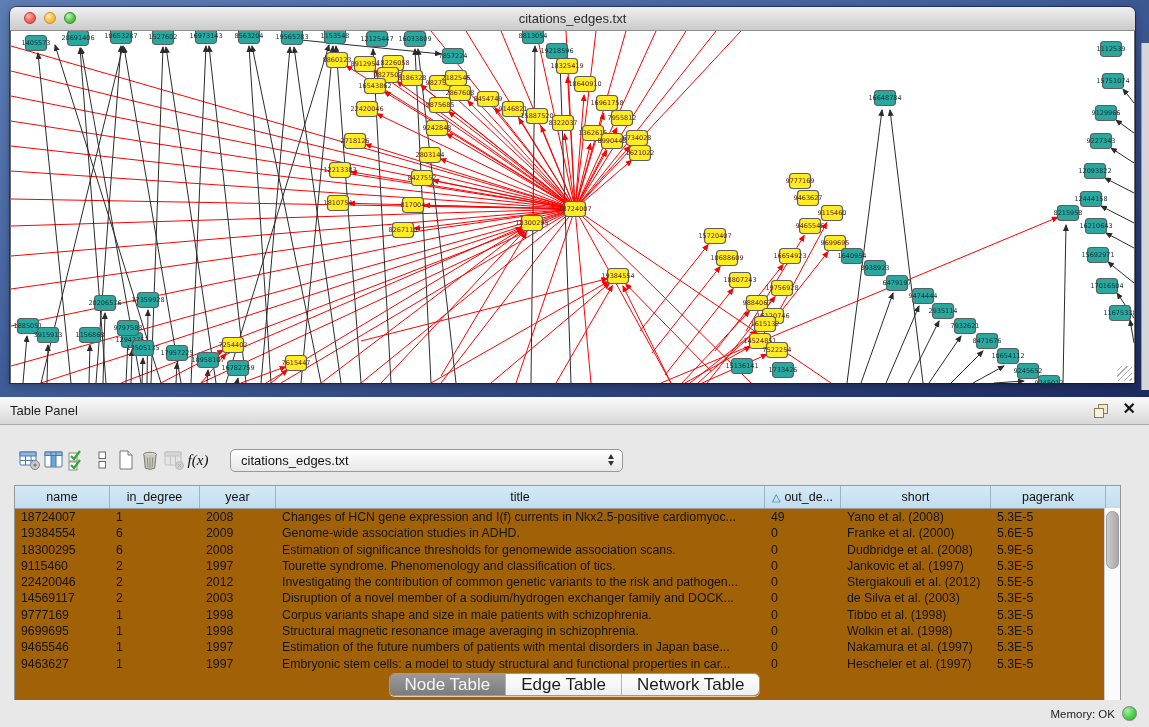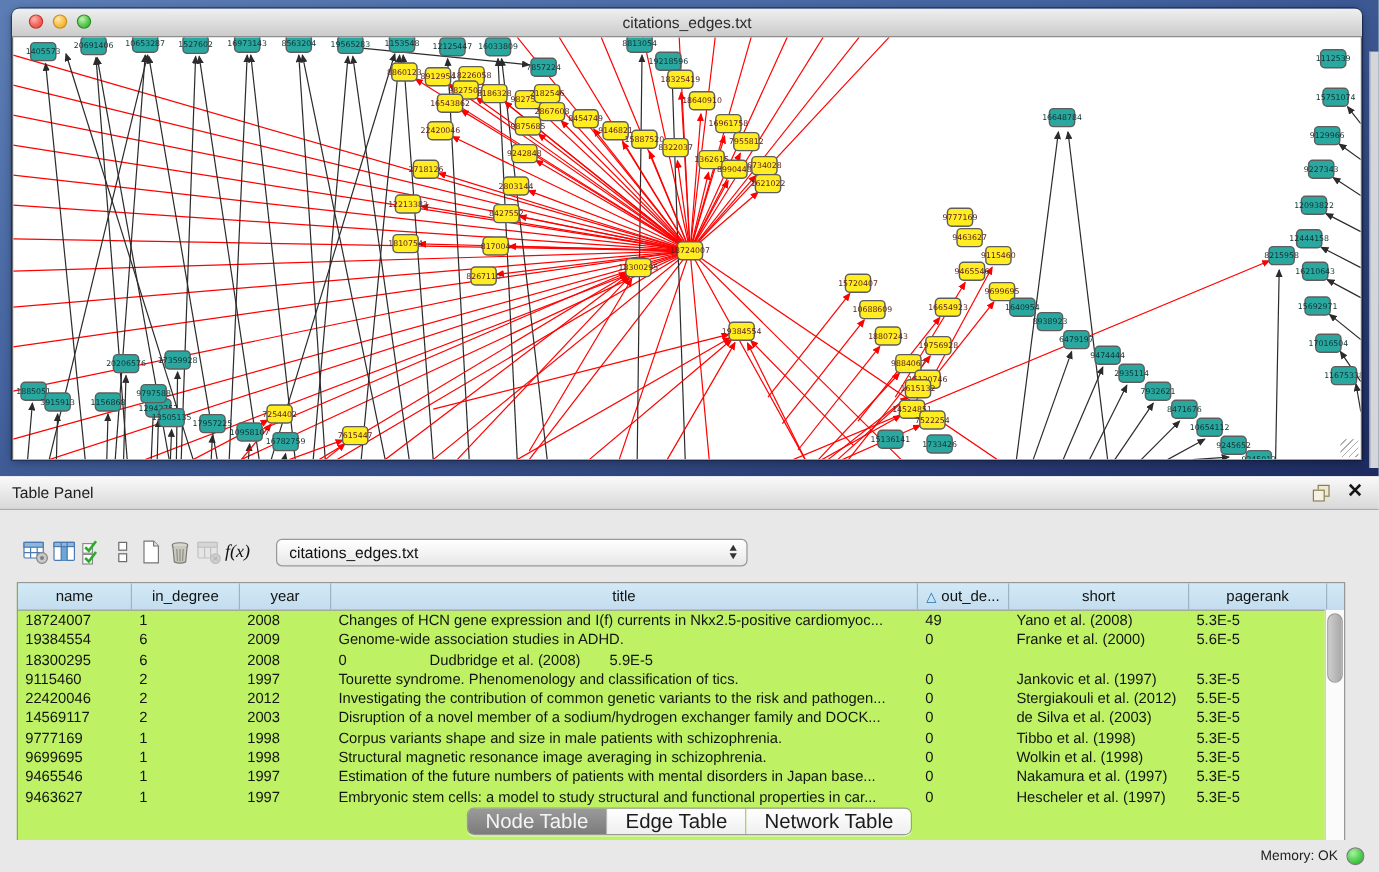--- a/index.html
+++ b/index.html
@@ -43,21 +43,21 @@
   .fx{font-family:"Liberation Serif",serif;font-style:italic;font-size:15px;color:#111;}
   .combo{position:relative;margin-left:20px;width:393px;height:23px;border:1px solid #989898;border-radius:5px;
          background:linear-gradient(#ffffff,#e7e7e7);box-sizing:border-box;font-size:13px;color:#111;
          line-height:21px;padding-left:10px;box-shadow:inset 0 1px 0 #fff;}
   .combo .arr{position:absolute;right:8px;top:4px;}
   .combo .arr div{width:0;height:0;border-left:3.5px solid transparent;border-right:3.5px solid transparent;}
   .combo .arr .u{border-bottom:5px solid #333;margin-bottom:2px;}
   .combo .arr .d{border-top:5px solid #333;}
 
   .datatable{position:absolute;left:14px;top:88px;width:1107px;height:237px;
-             border:1px solid #979797;background:#bef264;box-sizing:border-box;overflow:hidden;}
+             border:1px solid #979797;background:#a16207;box-sizing:border-box;overflow:hidden;}
   .thead{display:flex;height:22px;background:linear-gradient(#d3e9f6,#c3ddee);
          border-bottom:1px solid #9c9c9c;font-size:12.5px;color:#111;}
   .thead .hc{display:flex;align-items:center;justify-content:center;box-sizing:border-box;
              border-right:1px solid #9fb4c2;overflow:hidden;white-space:nowrap;}
   .thead .hc .sort{color:#1f6fae;margin-right:4px;font-size:11px;}
   .tbody .tr{display:flex;height:16.3px;font-size:12.3px;color:#141414;}
   .tbody .td{box-sizing:border-box;padding:1px 4px 0 6px;overflow:hidden;white-space:nowrap;}
   .vscroll{position:absolute;right:0;top:22px;bottom:0;width:15px;background:#fbfbfb;border-left:1px solid #cfcfcf;}
   .vthumb{position:absolute;left:1px;right:1px;top:3px;height:56px;border-radius:7px;
           background:linear-gradient(90deg,#cdcdcd,#a8a8a8);border:1px solid #9b9b9b;}
@@ -573,20 +573,21 @@
           <div class="td" style="width: 76px;">2009</div>
           <div class="td" style="width: 489px;">Genome-wide association studies in ADHD.</div>
           <div class="td" style="width: 76px;">0</div>
           <div class="td" style="width: 150px;">Franke et al. (2000)</div>
           <div class="td" style="width: 115px;">5.6E-5</div>
         </div>
         <div class="tr">
           <div class="td" style="width: 95px;">18300295</div>
           <div class="td" style="width: 90px;">6</div>
           <div class="td" style="width: 76px;">2008</div>
+          <div class="td" style="width: 489px;">Estimation of significance thresholds for genomewide association scans.</div>
           <div class="td" style="width: 76px;">0</div>
           <div class="td" style="width: 150px;">Dudbridge et al. (2008)</div>
           <div class="td" style="width: 115px;">5.9E-5</div>
         </div>
         <div class="tr">
           <div class="td" style="width: 95px;">9115460</div>
           <div class="td" style="width: 90px;">2</div>
           <div class="td" style="width: 76px;">1997</div>
           <div class="td" style="width: 489px;">Tourette syndrome. Phenomenology and classification of tics.</div>
           <div class="td" style="width: 76px;">0</div>

